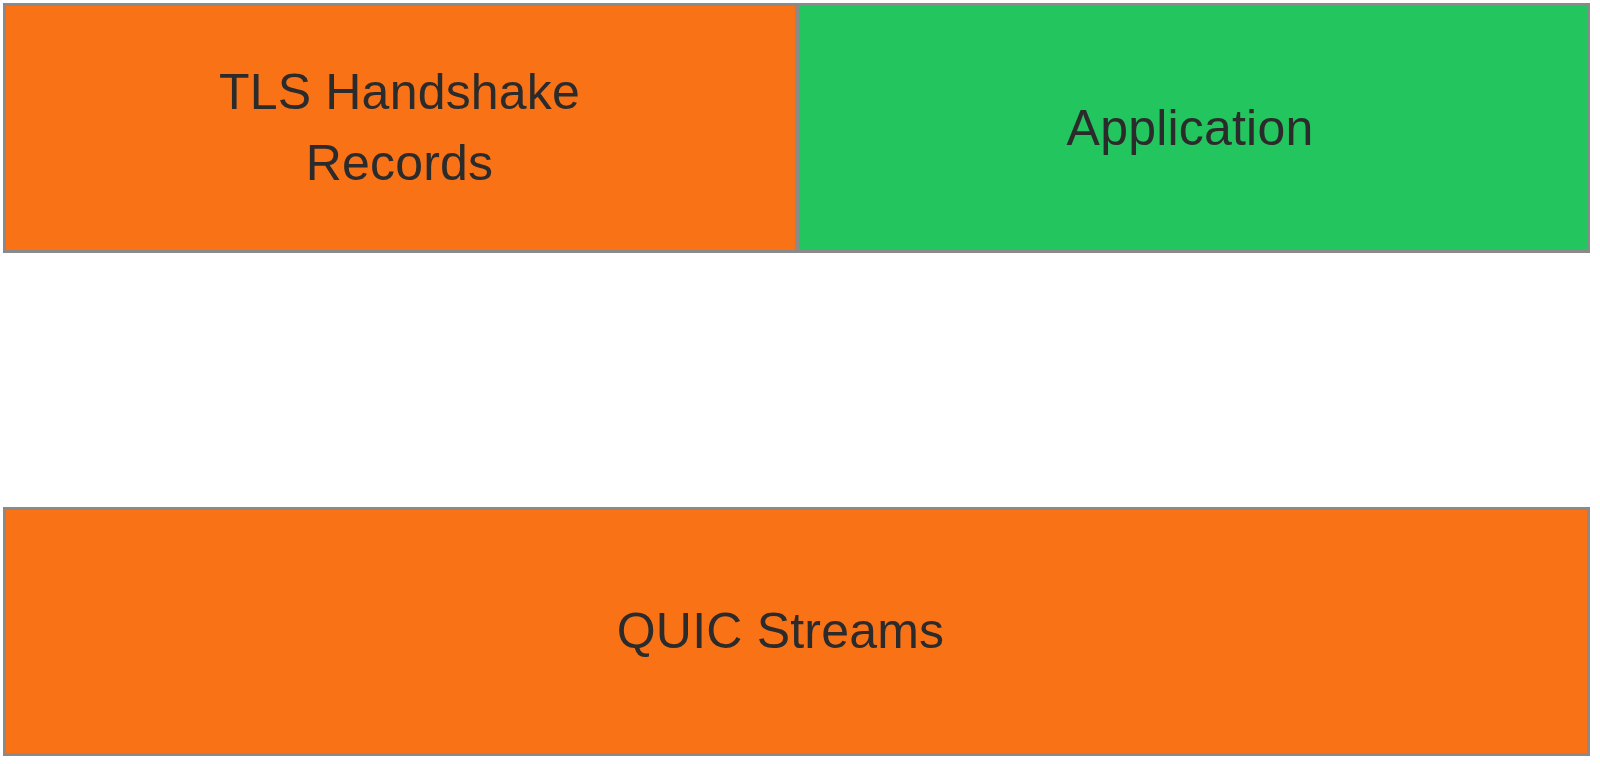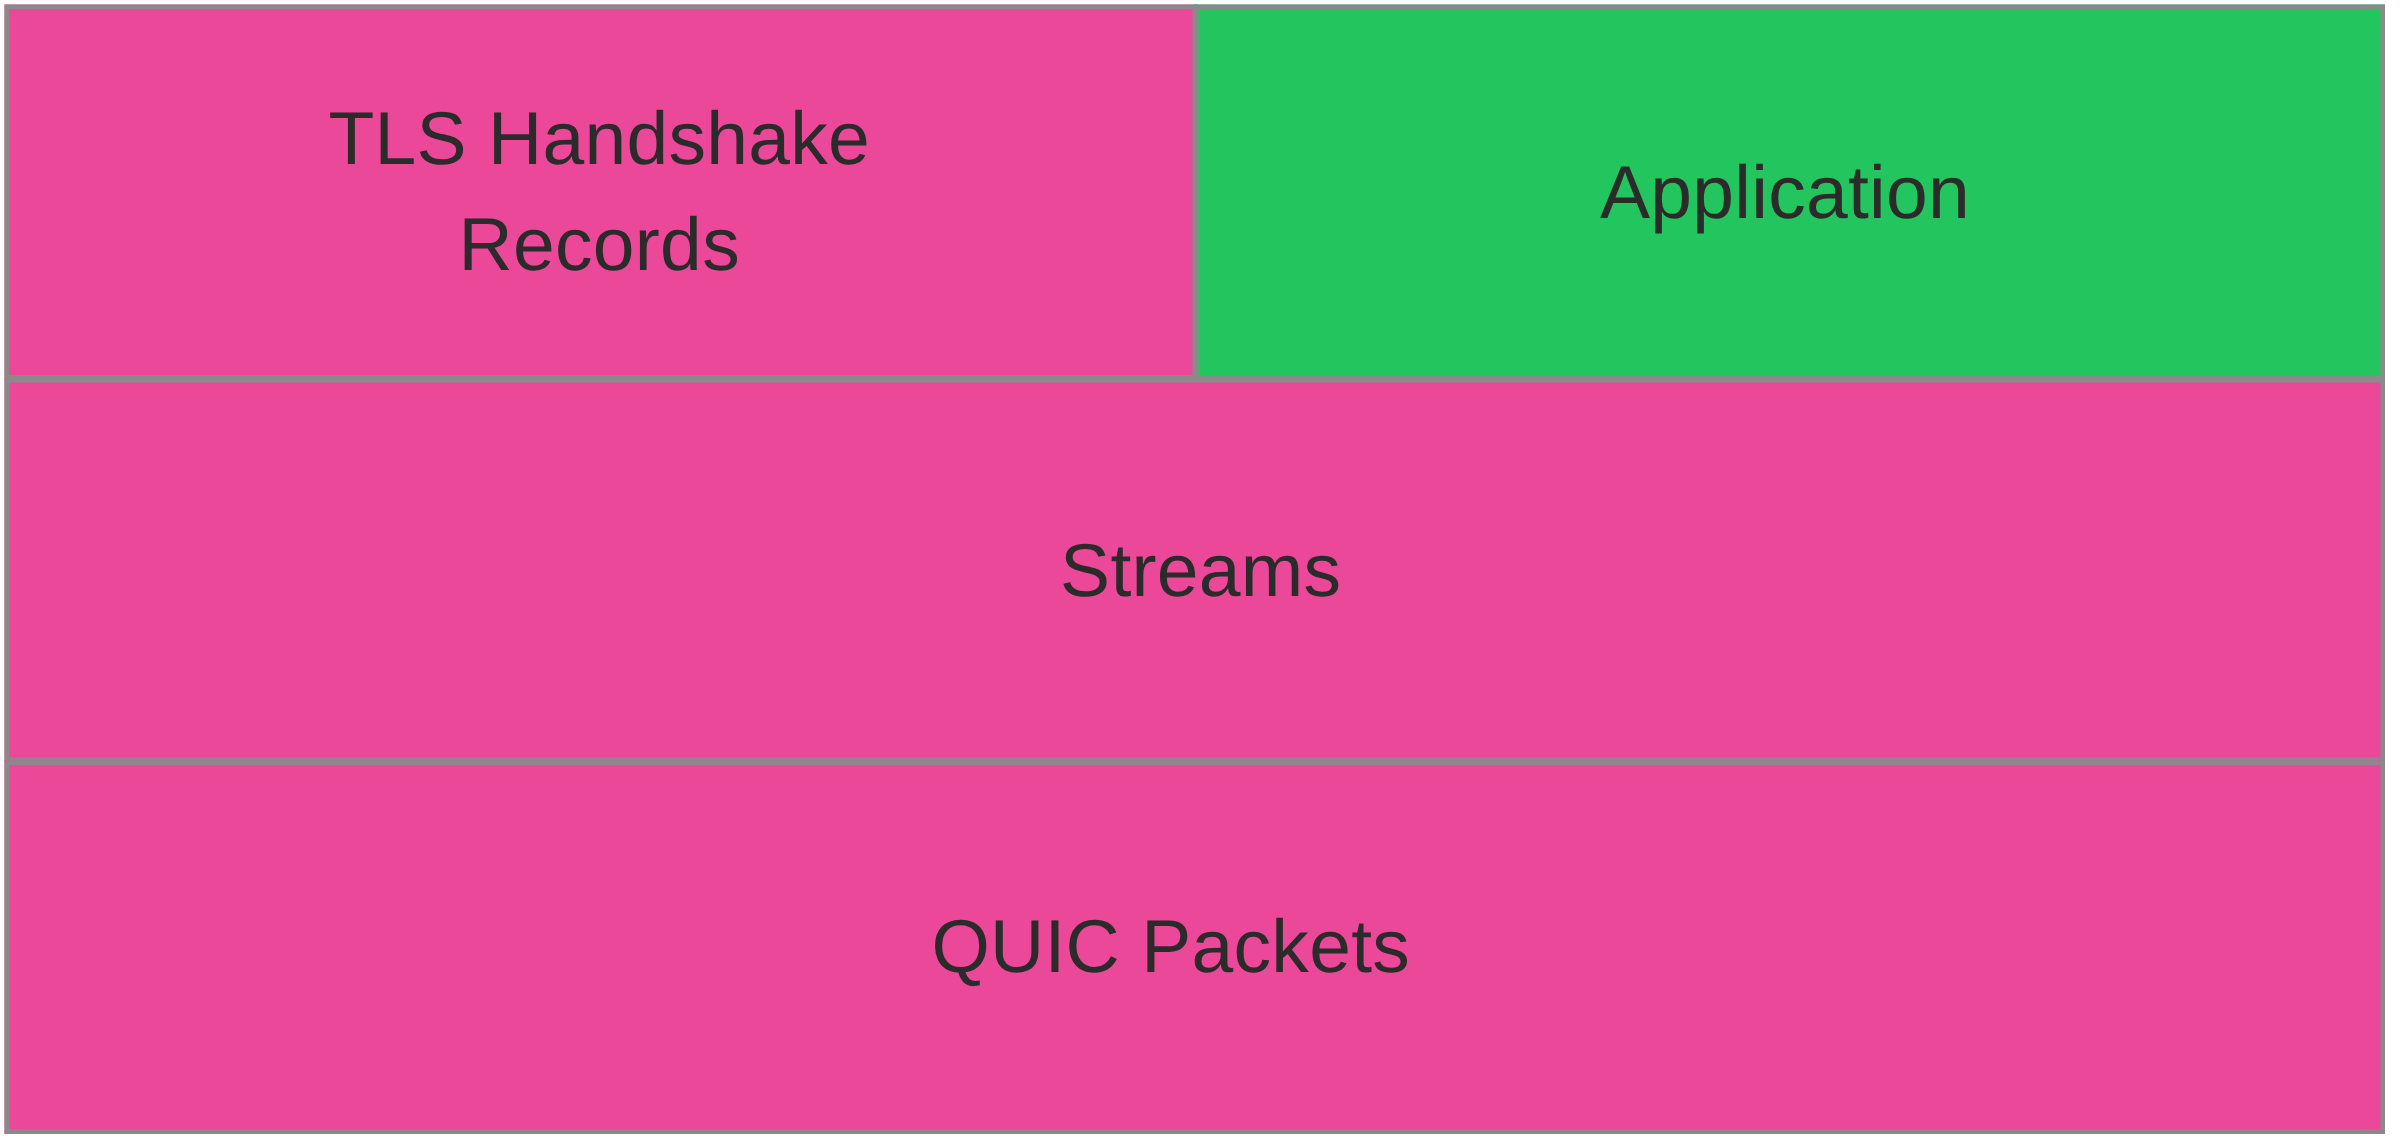--- a/index.html
+++ b/index.html
@@ -32,21 +32,21 @@
     justify-content: center;
     text-align: center;
     color: #2b2b2b;
     font-size: 50px;
     line-height: 1.42;
     font-weight: 400;
     letter-spacing: 0.2px;
     white-space: pre-line;
   }
 
-  .fill-gray  { background: #ec4899; }
+  .fill-gray  { background: #f97316; }
   .fill-white { background: #22c55e; }
 
   .bdr {
     border: 3px solid #8a8a8a;
   }
 
   
   #blk-tls {
     left: 3px;   top: 3px;
     width: 795px; height: 250px;
@@ -82,21 +82,18 @@
 
   <div id="blk-tls" class="block bdr fill-gray">
     <span class="label">TLS Handshake
 Records</span>
   </div>
 
   <div id="blk-app" class="block bdr fill-white">
     <span class="label">Application</span>
   </div>
 
-  <div id="blk-streams" class="block bdr fill-gray">
-    <span class="label">Streams</span>
-  </div>
 
   <div id="blk-quic" class="block bdr fill-gray">
-    <span class="label">QUIC Packets</span>
+    <span class="label">QUIC Streams</span>
   </div>
 
 </div>
 
 </body></html>

